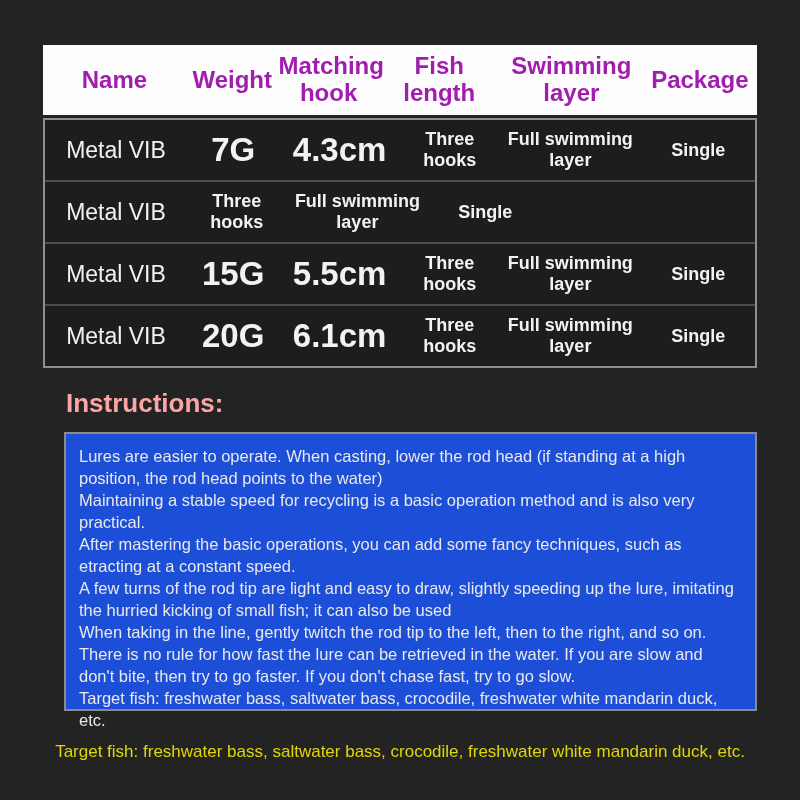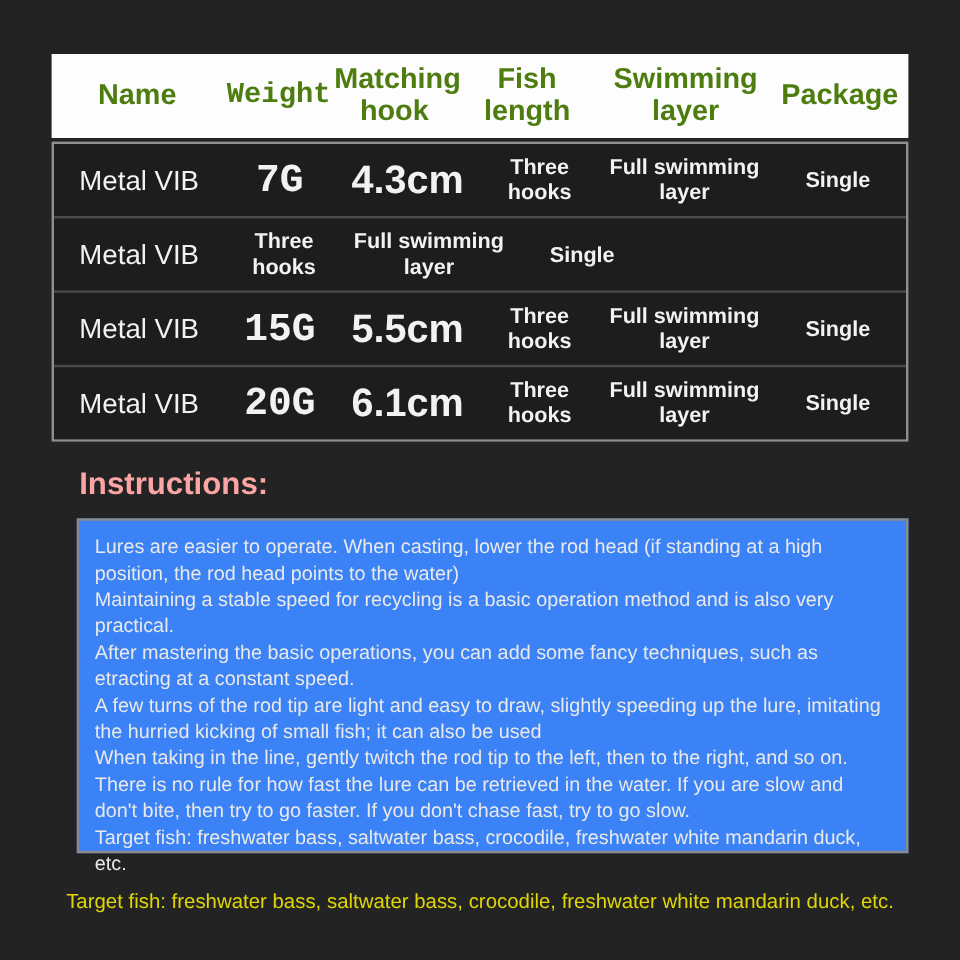--- a/index.html
+++ b/index.html
@@ -10,53 +10,53 @@
     overflow: hidden;
   }
   .wrap { width: 714px; margin: 0 auto; padding-top: 45px; }
 
   
   .spec-header {
     display: flex; align-items: center;
     background: #fdfdfd; height: 70px;
   }
   .spec-header .cell {
-    color: #4d7c0f; font-weight: 700; font-size: 24px;
+    color: #a21caf; font-weight: 700; font-size: 24px;
     line-height: 1.12; white-space: pre-line;
   }
   .spec-body {
     margin-top: 3px;
     border: 2px solid #8f8f8f;
     background: #1d1d1d;
   }
   .spec-row {
     display: flex; align-items: center;
     height: 60px; background: #1d1d1d;
   }
   .spec-row + .spec-row { border-top: 2px solid #4b4b4b; }
   .cell { box-sizing: border-box; text-align: center; color: #f2f2f2; white-space: pre-line; }
-  .c0 { width: 20%; } .c1 { width: 13%; font-family: Liberation Mono, monospace; } .c2 { width: 17%; }
+  .c0 { width: 20%; } .c1 { width: 13%; } .c2 { width: 17%; }
   .c3 { width: 14%; } .c4 { width: 20%; } .c5 { width: 16%; }
   .spec-row .c0 { font-size: 23px; font-weight: 400; }
   .spec-row .c1, .spec-row .c2 { font-size: 33px; font-weight: 700; }
   .spec-row .c3, .spec-row .c4, .spec-row .c5 {
     font-size: 18px; font-weight: 700; line-height: 1.15;
   }
 
   
   .instructions { margin: 20px 0 0 21px; }
   .instructions-title {
     color: #fca5a5; font-size: 26px; font-weight: 700;
     margin: 0 0 13px 2px;
   }
   .instructions-box {
     box-sizing: border-box;
     width: 693px; height: 279px;
     border: 2px solid #8a8a8a;
-    background: #3b82f6;
+    background: #1d4ed8;
     padding: 11px 14px 0 13px;
   }
   .instructions-box p {
     margin: 0; color: #e9e9e9;
     font-size: 16.5px; line-height: 22px;
   }
 
   
   .target-line {
     margin-top: 31px;

